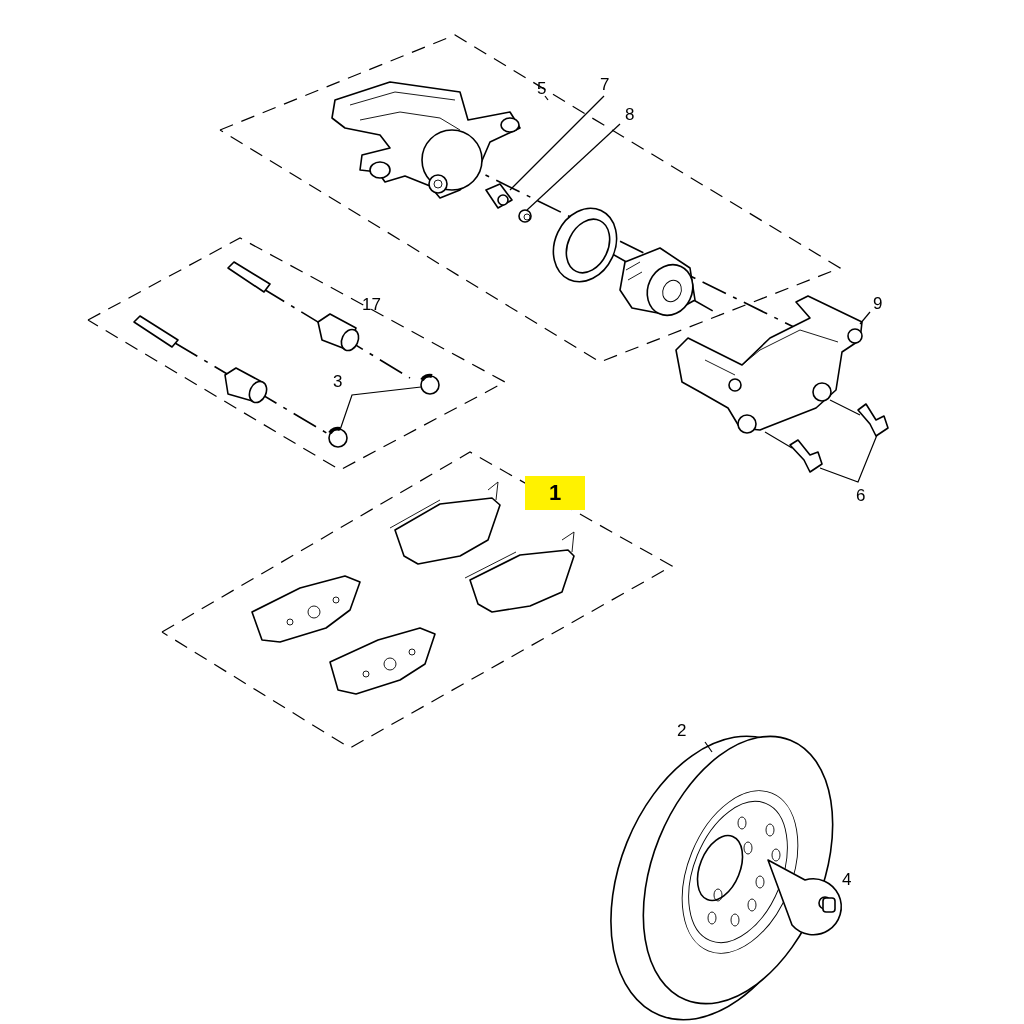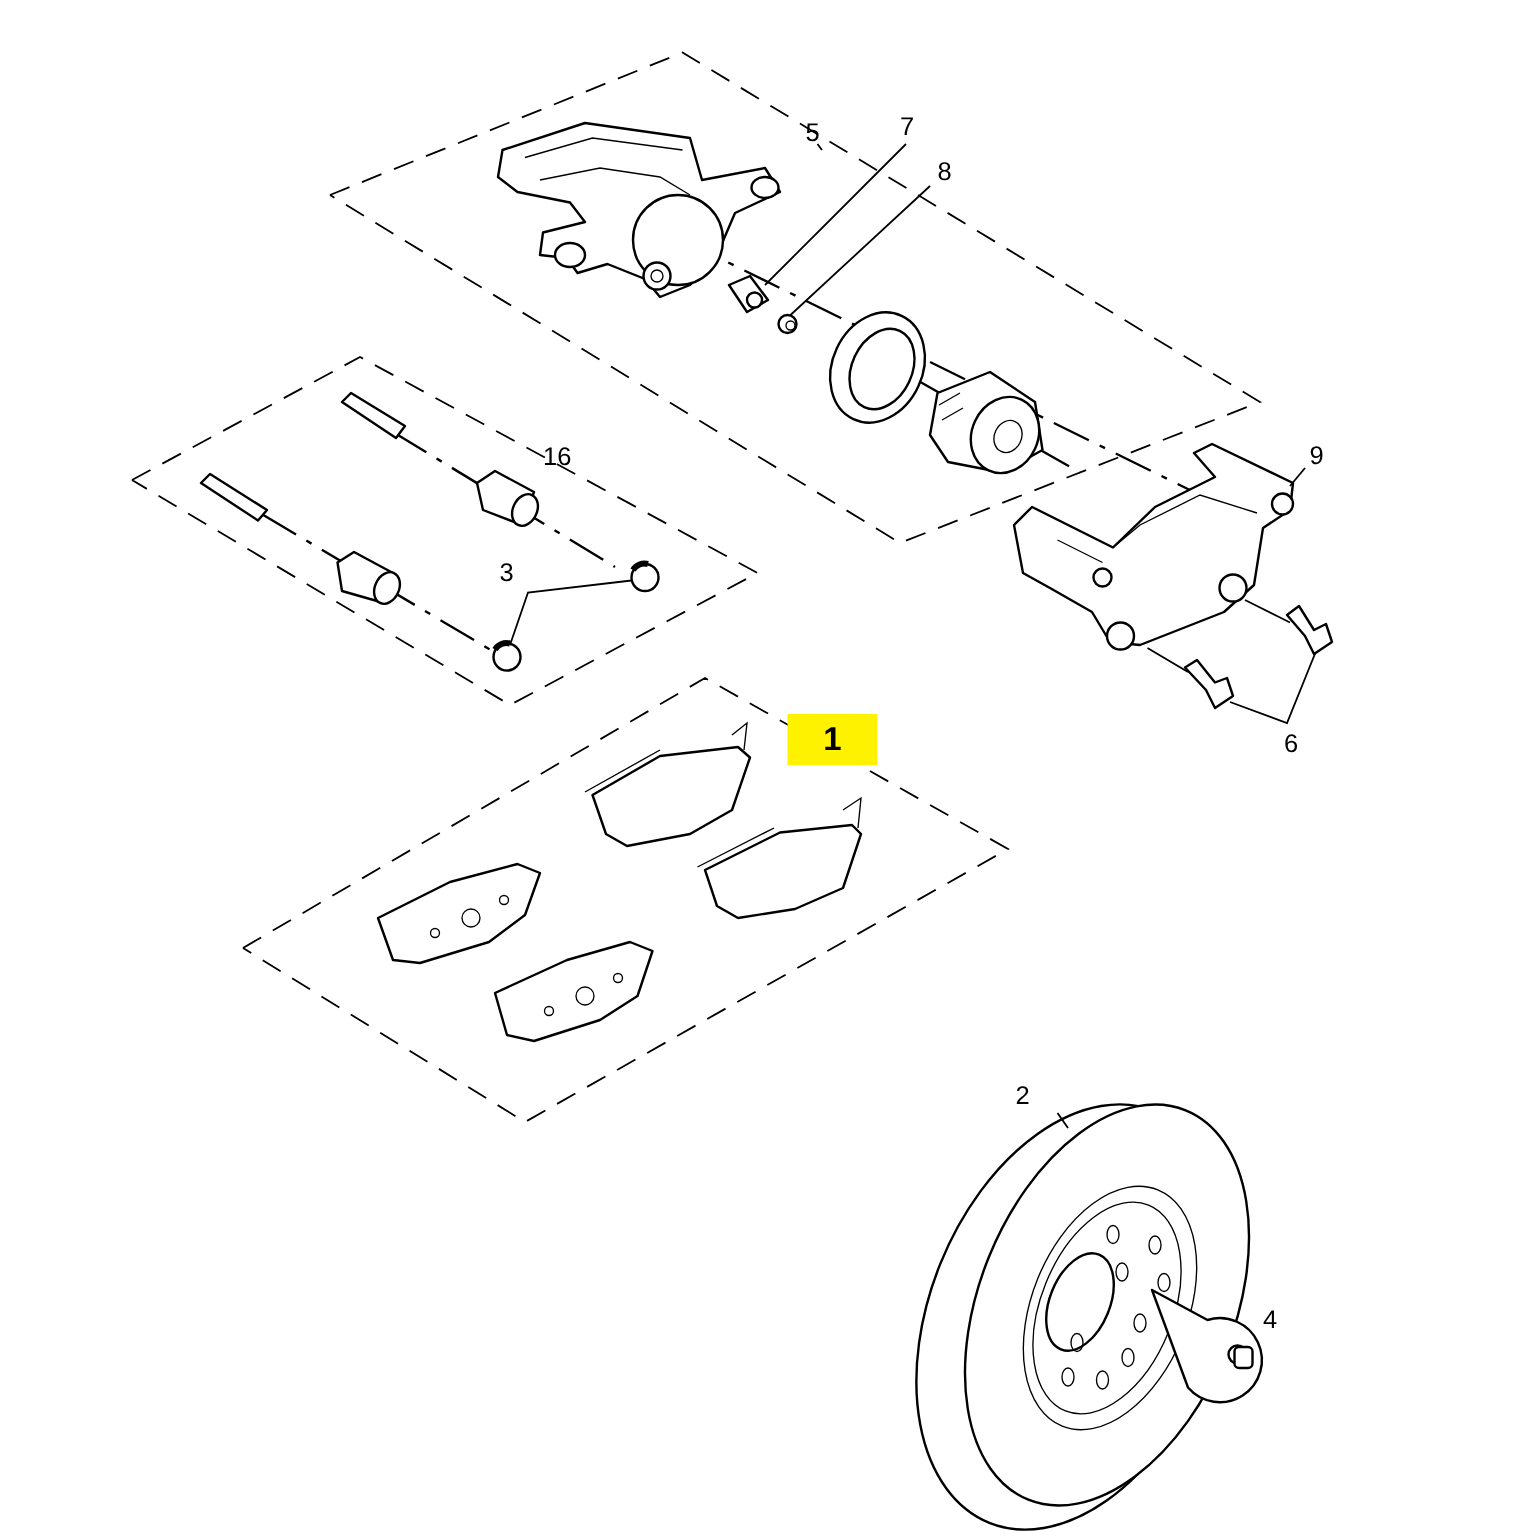--- a/index.html
+++ b/index.html
@@ -155,13 +155,13 @@
 
 <div class="badge" style="left:525px;top:476px;width:60px;height:34px;">1</div>
 <div class="callout" style="left:677px;top:722px;">2</div>
 <div class="callout" style="left:333px;top:373px;">3</div>
 <div class="callout" style="left:842px;top:871px;">4</div>
 <div class="callout" style="left:537px;top:80px;">5</div>
 <div class="callout" style="left:856px;top:487px;">6</div>
 <div class="callout" style="left:600px;top:76px;">7</div>
 <div class="callout" style="left:625px;top:106px;">8</div>
 <div class="callout" style="left:873px;top:295px;">9</div>
-<div class="callout" style="left:362px;top:296px;">16</div>
+<div class="callout" style="left:362px;top:296px;">17</div>
 
 </body></html>

